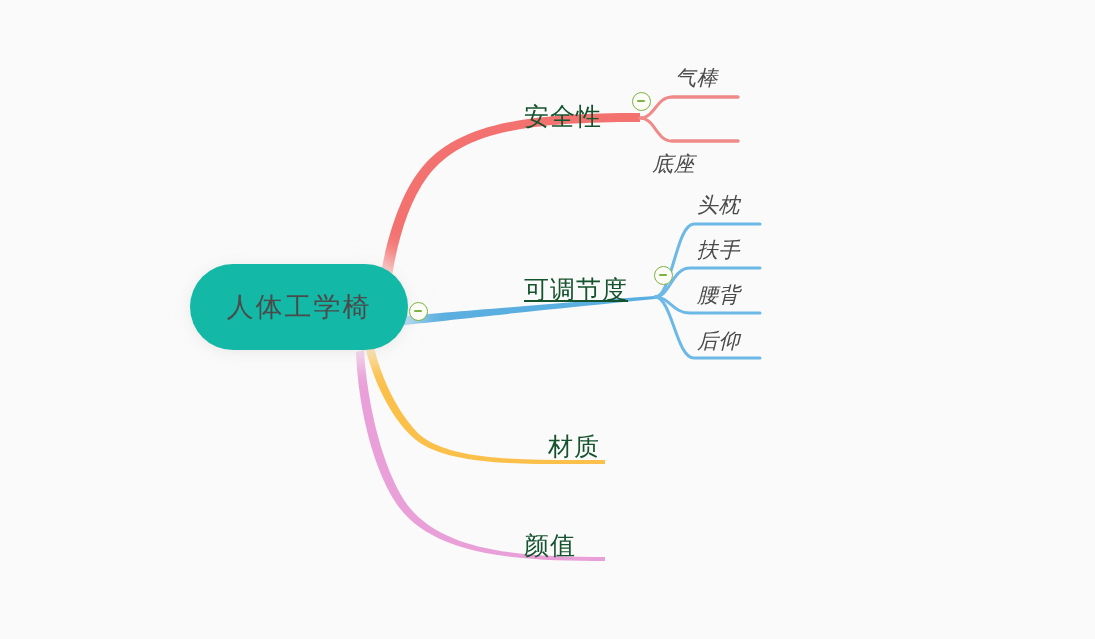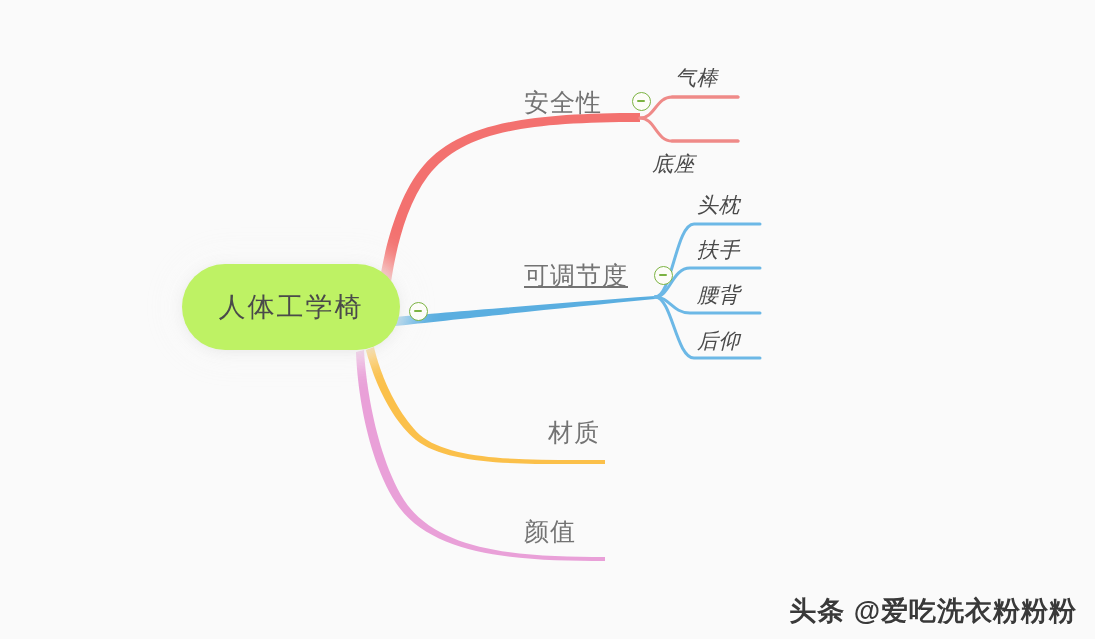--- a/index.html
+++ b/index.html
@@ -23,42 +23,43 @@
   }
   svg#map {
     position: absolute;
     left: 0;
     top: 0;
     width: 1095px;
     height: 639px;
   }
   .node-label {
     position: absolute;
-    color: #737373;
+    color: #14532d;
     font-size: 25px;
     line-height: 1;
     letter-spacing: 1px;
     white-space: nowrap;
+    margin-top: 14px;
   }
   .leaf-label {
     position: absolute;
     color: #4a4a4a;
     font-size: 21px;
     line-height: 1;
     letter-spacing: 0.5px;
     white-space: nowrap;
     font-style: italic;
   }
   #root-node {
     position: absolute;
-    left: 182px;
+    left: 190px;
     top: 264px;
     width: 218px;
     height: 86px;
-    background: #bef264;
+    background: #14b8a6;
     border-radius: 44px;
     box-shadow: 0 2px 14px rgba(120,120,120,0.13), 0 0 30px 10px rgba(250,250,250,0.9);
   }
   #root-label {
     position: absolute;
     left: 0;
     top: 0;
     width: 218px;
     height: 86px;
     display: flex;
@@ -163,15 +164,14 @@
   <div class="node-label" style="left:524px; top:519px;">颜值</div>
 
   <div class="leaf-label" style="left:675px; top:67px;">气棒</div>
   <div class="leaf-label" style="left:652px; top:112px;margin-top:41px;">底座</div>
 
   <div class="leaf-label" style="left:697px; top:194px;">头枕</div>
   <div class="leaf-label" style="left:697px; top:239px;">扶手</div>
   <div class="leaf-label" style="left:697px; top:284px;">腰背</div>
   <div class="leaf-label" style="left:697px; top:330px;">后仰</div>
 
-  <div id="watermark">头条 @爱吃洗衣粉粉粉</div>
 
 </div>
 
 </body></html>

